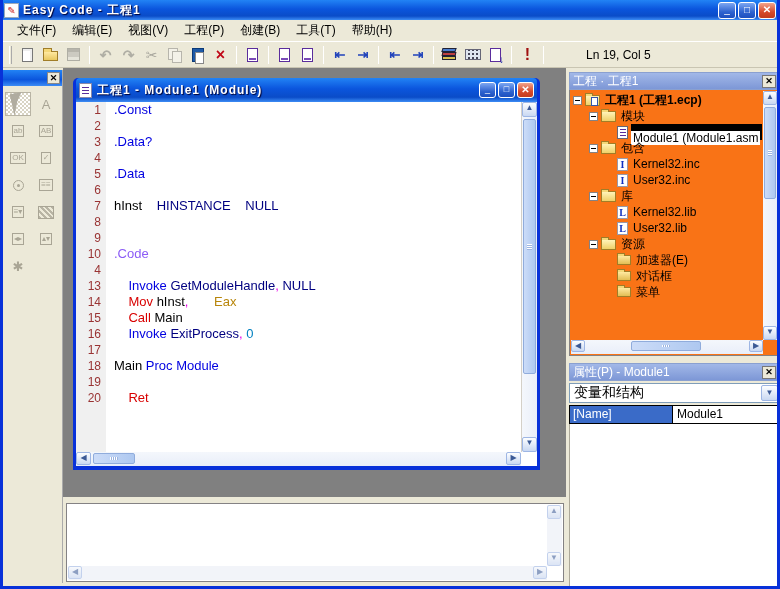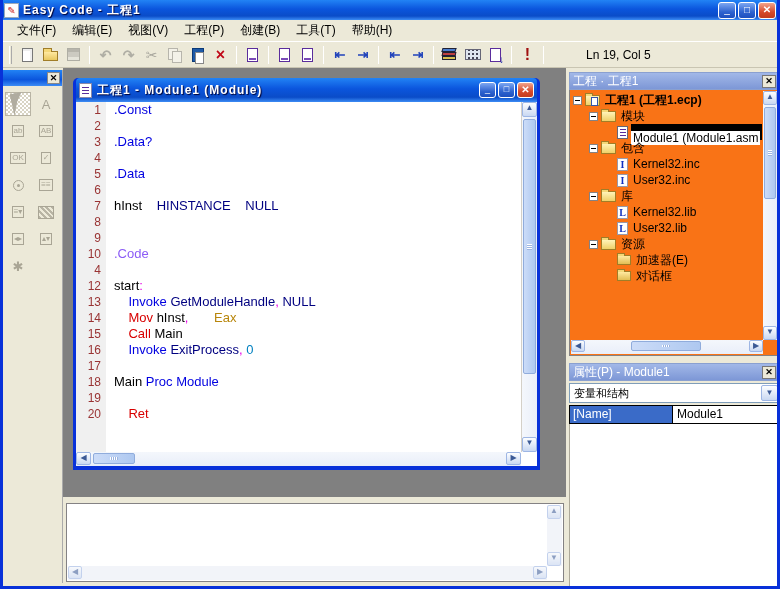--- a/index.html
+++ b/index.html
@@ -121,21 +121,21 @@
   .ti.doc{width:11px;height:13px;background:#fff;border:1px solid #667;}
   .ti.doc:after{content:"";position:absolute;left:2px;top:2px;width:6px;height:8px;
      background:repeating-linear-gradient(#5A2D9C 0 1px,transparent 1px 3px);}
   .ti.letter{width:11px;height:13px;background:#fff;border:1px solid #99a;color:#1030C0;font-weight:bold;font-size:10px;line-height:12px;text-align:center;font-family:"Liberation Serif",serif;}
   .selbar{flex:1;background:#000;height:16px;display:flex;align-items:center;}
   .selbar .lbl{background:#fff;color:#000;height:14px;line-height:14px;margin-top:12px;}
   .tree-sbv{position:absolute;top:1px;right:1px;width:15px;bottom:15px;background:linear-gradient(90deg,#F4F7FC,#E9EEF9);}
   .tree-sbh{position:absolute;left:1px;right:16px;bottom:1px;height:14px;background:linear-gradient(180deg,#F4F7FC,#E9EEF9);}
   .propgap{height:7px;}
   .dropdown{margin-top:2px;height:20px;background:#fff;border:1px solid #7F9DB9;display:flex;align-items:center;position:relative;}
-  .dropdown .val{flex:1;font-size:11px;padding:0 4px;white-space:nowrap;}
+  .dropdown .val{flex:1;font-size:14px;padding:0 4px;white-space:nowrap;}
   .dd-btn{width:17px;height:16px;margin-right:1px;background:linear-gradient(180deg,#FDFEFF,#C9D8F2);border:1px solid #9EB6E4;border-radius:2px;
      color:#3C5A96;font-size:8px;line-height:14px;text-align:center;}
   .propgrid{margin-top:2px;border:1px solid #000;background:#fff;height:19px;display:flex;}
   .pg-name{width:103px;background:#3A6BC8;color:#fff;font-size:12px;line-height:17px;padding:0 3px;border-right:1px solid #000;}
   .pg-val{flex:1;color:#000;font-size:12px;line-height:17px;padding:0 4px;background:#fff;}
   .propwhite{background:#fff;border:1px solid #ACA899;border-top:none;height:186px;}
 </style>
 </head>
 <body>
 
@@ -335,24 +335,20 @@
             </div>
             <div class="cl">
               <div class="ln">10</div>
               <div class="ct"><span style="color: #8b5cf6;">.Code</span></div>
             </div>
             <div class="cl">
               <div class="ln">4</div>
               <div class="ct"></div>
             </div>
             <div class="cl">
-              <div class="ln">12</div>
-              <div class="ct"><span style="color: rgb(0, 0, 0);">start</span><span style="color: rgb(232, 0, 232);">:</span></div>
-            </div>
-            <div class="cl">
               <div class="ln">13</div>
               <div class="ct"><span style="color: rgb(0, 0, 0);">    </span><span style="color: rgb(0, 0, 224);">Invoke</span><span style="color: rgb(0, 0, 0);"> </span><span style="color: rgb(0, 0, 128);">GetModuleHandle</span><span style="color: rgb(232, 0, 232);">,</span><span style="color: rgb(0, 0, 0);"> </span><span style="color: rgb(0, 0, 128);">NULL</span></div>
             </div>
             <div class="cl">
               <div class="ln">14</div>
               <div class="ct"><span style="color: rgb(0, 0, 0);">    </span><span style="color: rgb(216, 0, 0);">Mov</span><span style="color: rgb(0, 0, 0);"> hInst</span><span style="color: rgb(232, 0, 232);">,</span><span style="color: rgb(0, 0, 0);"> </span><span style="color: rgb(184, 134, 11); margin-left: 22px;">Eax</span></div>
             </div>
             <div class="cl">
               <div class="ln">15</div>
               <div class="ct"><span style="color: rgb(0, 0, 0);">    </span><span style="color: rgb(216, 0, 0);">Call</span><span style="color: rgb(0, 0, 0);"> Main</span></div>
@@ -484,20 +480,26 @@
             <div style="width: 12px; flex: 0 0 auto;"></div>
             <div class="ti fclosed"></div>
             <div class="lbl">加速器(E)</div>
           </div>
           <div class="trow">
             <div style="width: 34px; flex: 0 0 auto;"></div>
             <div style="width: 12px; flex: 0 0 auto;"></div>
             <div class="ti fclosed"></div>
             <div class="lbl">对话框</div>
           </div>
+          <div class="trow">
+            <div style="width: 34px; flex: 0 0 auto;"></div>
+            <div style="width: 12px; flex: 0 0 auto;"></div>
+            <div class="ti fclosed"></div>
+            <div class="lbl">菜单</div>
+          </div>
         </div>
       <div class="tree-sbv">
         <div class="sb-btn" style="left:0;top:0;width:14px;height:14px;">▲</div>
         <div class="sb-thumb" style="left:1px;top:16px;width:12px;height:92px;">
             <div class="grip"></div>
           </div>
         <div class="sb-btn" style="left:0;bottom:0;width:14px;height:14px;">▼</div>
       </div>
       <div class="tree-sbh">
         <div class="sb-btn" style="left:0;top:0;width:14px;height:12px;">◀</div>

